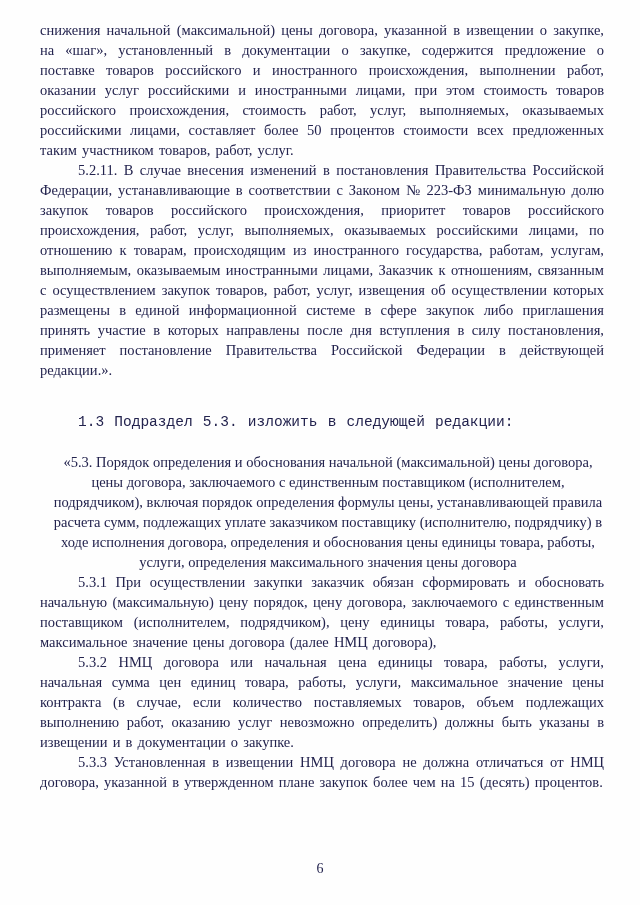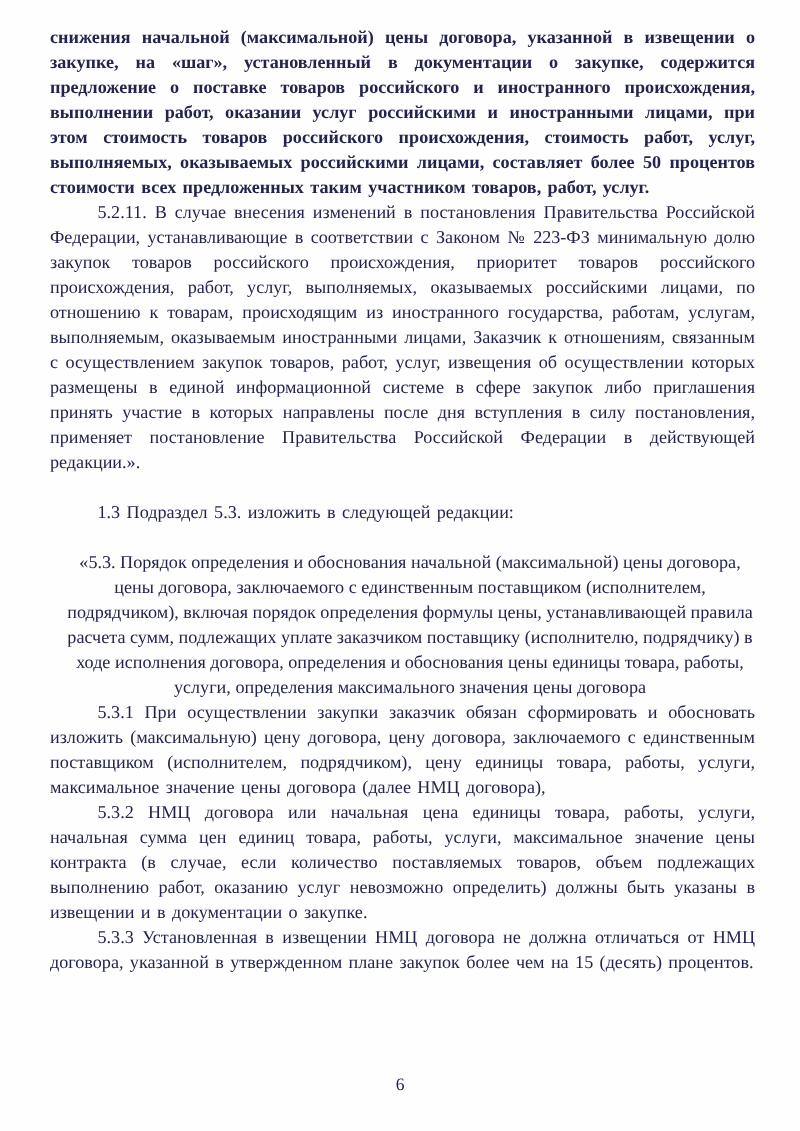--- a/index.html
+++ b/index.html
@@ -25,24 +25,24 @@
   .para {
     margin: 0;
     font-size: 14.5px;
     line-height: 20px;
     text-align: justify;
     text-indent: 38px;
     word-spacing: 1.5px;
   }
   .para.no-indent {
     text-indent: 0;
-    font-weight: bold;
   }
   .gap-above {
-    margin-top: 20px;
+    margin-top: 32px;
+    font-family: Liberation Mono, monospace;
   }
   .heading {
     margin: 20px 0 0 12px;
     font-size: 14.5px;
     line-height: 20px;
     text-align: center;
     text-indent: 0;
   }
   .page-number {
     position: absolute;
@@ -60,21 +60,21 @@
 <div class="page">
 
   <p class="para no-indent">снижения начальной (максимальной) цены договора, указанной в извещении о закупке, на «шаг», установленный в документации о закупке, содержится предложение о поставке товаров российского и иностранного происхождения, выполнении работ, оказании услуг российскими и иностранными лицами, при этом стоимость товаров российского происхождения, стоимость работ, услуг, выполняемых, оказываемых российскими лицами, составляет более 50 процентов стоимости всех предложенных таким участником товаров, работ, услуг.</p>
 
   <p class="para">5.2.11. В случае внесения изменений в постановления Правительства Российской Федерации, устанавливающие в соответствии с Законом № 223-ФЗ минимальную долю закупок товаров российского происхождения, приоритет товаров российского происхождения, работ, услуг, выполняемых, оказываемых российскими лицами, по отношению к товарам, происходящим из иностранного государства, работам, услугам, выполняемым, оказываемым иностранными лицами, Заказчик к отношениям, связанным с осуществлением закупок товаров, работ, услуг, извещения об осуществлении которых размещены в единой информационной системе в сфере закупок либо приглашения принять участие в которых направлены после дня вступления в силу постановления, применяет постановление Правительства Российской Федерации в действующей редакции.».</p>
 
   <p class="para gap-above">1.3 Подраздел 5.3. изложить в следующей редакции:</p>
 
   <p class="heading">«5.3. Порядок определения и обоснования начальной (максимальной) цены договора, цены договора, заключаемого с единственным поставщиком (исполнителем, подрядчиком), включая порядок определения формулы цены, устанавливающей правила расчета сумм, подлежащих уплате заказчиком поставщику (исполнителю, подрядчику) в ходе исполнения договора, определения и обоснования цены единицы товара, работы, услуги, определения максимального значения цены договора</p>
 
-  <p class="para">5.3.1 При осуществлении закупки заказчик обязан сформировать и обосновать изложить (максимальную) цену договора, цену договора, заключаемого с единственным поставщиком (исполнителем, подрядчиком), цену единицы товара, работы, услуги, максимальное значение цены договора (далее НМЦ договора),</p>
+  <p class="para">5.3.1 При осуществлении закупки заказчик обязан сформировать и обосновать начальную (максимальную) цену порядок, цену договора, заключаемого с единственным поставщиком (исполнителем, подрядчиком), цену единицы товара, работы, услуги, максимальное значение цены договора (далее НМЦ договора),</p>
 
   <p class="para">5.3.2 НМЦ договора или начальная цена единицы товара, работы, услуги, начальная сумма цен единиц товара, работы, услуги, максимальное значение цены контракта (в случае, если количество поставляемых товаров, объем подлежащих выполнению работ, оказанию услуг невозможно определить) должны быть указаны в извещении и в документации о закупке.</p>
 
   <p class="para">5.3.3 Установленная в извещении НМЦ договора не должна отличаться от НМЦ договора, указанной в утвержденном плане закупок более чем на 15 (десять) процентов.</p>
 
   <div class="page-number">6</div>
 
 </div>
 
 </body></html>

